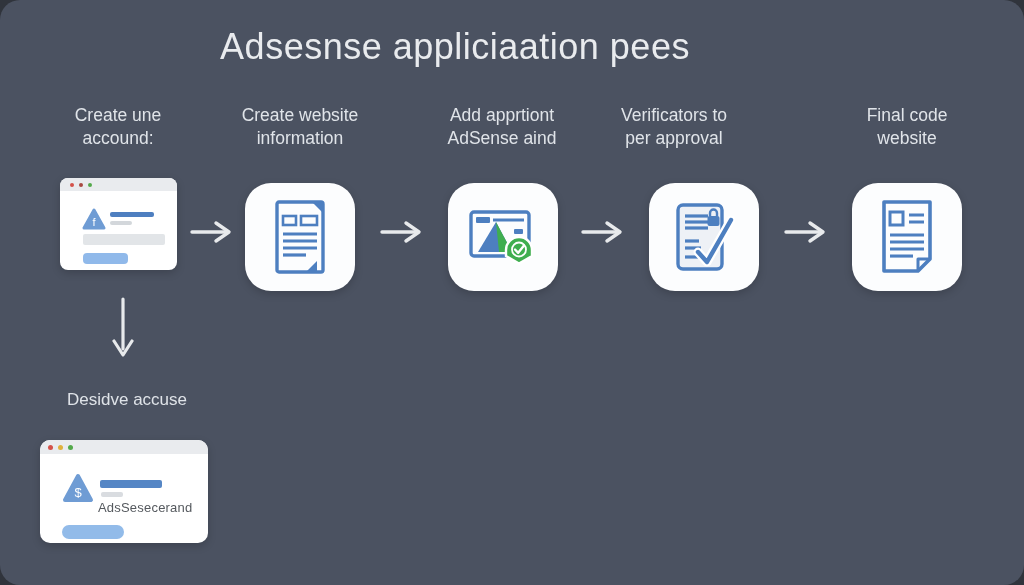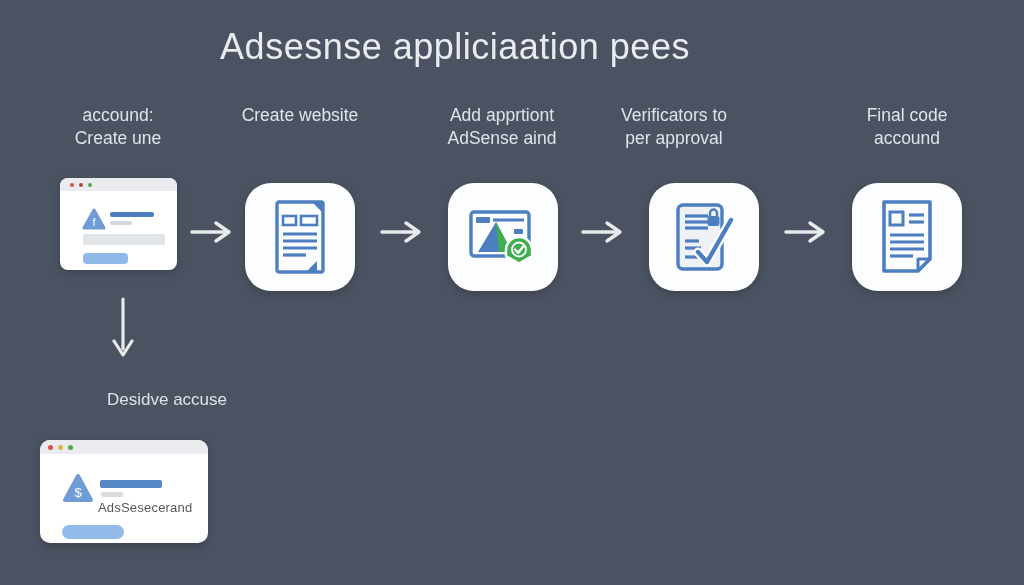--- a/index.html
+++ b/index.html
@@ -1,19 +1,20 @@
 <!DOCTYPE html>
 <html><head>
 <meta charset="utf-8">
 <style>
   html,body{margin:0;padding:0;background:#30343c;}
   .stage{
     position:relative;width:1024px;height:585px;overflow:hidden;
     background:#4b5261;
     font-family:"Liberation Sans", sans-serif;
+    border-radius:20px;
   }
   .title{
     position:absolute;top:26px;left:0;width:910px;text-align:center;
     font-size:36px;color:#e9ebee;letter-spacing:.5px;font-weight:normal;
   }
   .step-label{
     position:absolute;top:104px;width:190px;text-align:center;
     font-size:17.5px;line-height:1.32;color:#e0e4e9;
   }
   .step-label.l1{left:23px}.step-label.l2{left:205px}.step-label.l3{left:407px}
@@ -39,53 +40,54 @@
   .bottom-win .win-header{height:14px;padding-left:8px;}
   .dot{border-radius:50%;}
   .top-win .dot{width:4px;height:4px;}
   .bottom-win .dot{width:5px;height:5px;}
   .dot.red{background:#d4524a}.dot.darkred{background:#a84a42}
   .dot.yellow{background:#e0b23e}.dot.green{background:#54a94b}
   .win-body{position:relative;width:100%;height:100%;}
   .bar{position:absolute;border-radius:2px;}
   .tri{position:absolute;}
   .branch-label{
-    position:absolute;top:390px;left:27px;width:200px;text-align:right;
+    position:absolute;top:390px;left:27px;width:200px;text-align:center;
     font-size:17px;color:#dfe3e8;
   }
   .win-text{
     position:absolute;left:58px;top:46px;font-size:13px;color:#55595e;letter-spacing:.2px;
   }
   svg{display:block}
 </style>
 </head>
 <body>
 
 <div class="stage">
 
   <div class="title">Adsesnse appliciaation pees</div>
 
   <div class="step-label l1">
+    <div>Create une</div>
     <div>accound:</div>
-    <div>Create une</div>
   </div>
   <div class="step-label l2">
     <div>Create website</div>
+    <div>information</div>
   </div>
   <div class="step-label l3">
     <div>Add apprtiont</div>
     <div>AdSense aind</div>
   </div>
   <div class="step-label l4">
     <div>Verificators to</div>
     <div>per approval</div>
   </div>
   <div class="step-label l5">
     <div>Final code</div>
-    <div>accound</div>
+    <div>website</div>
   </div>
 
   <div class="mini-window top-win">
     <div class="win-header">
       <span class="dot red"></span>
       <span class="dot darkred"></span>
       <span class="dot green"></span>
     </div>
     <div class="win-body">
       <svg class="tri" style="left:21px;top:16px" width="26" height="24" viewBox="0 0 26 24">

